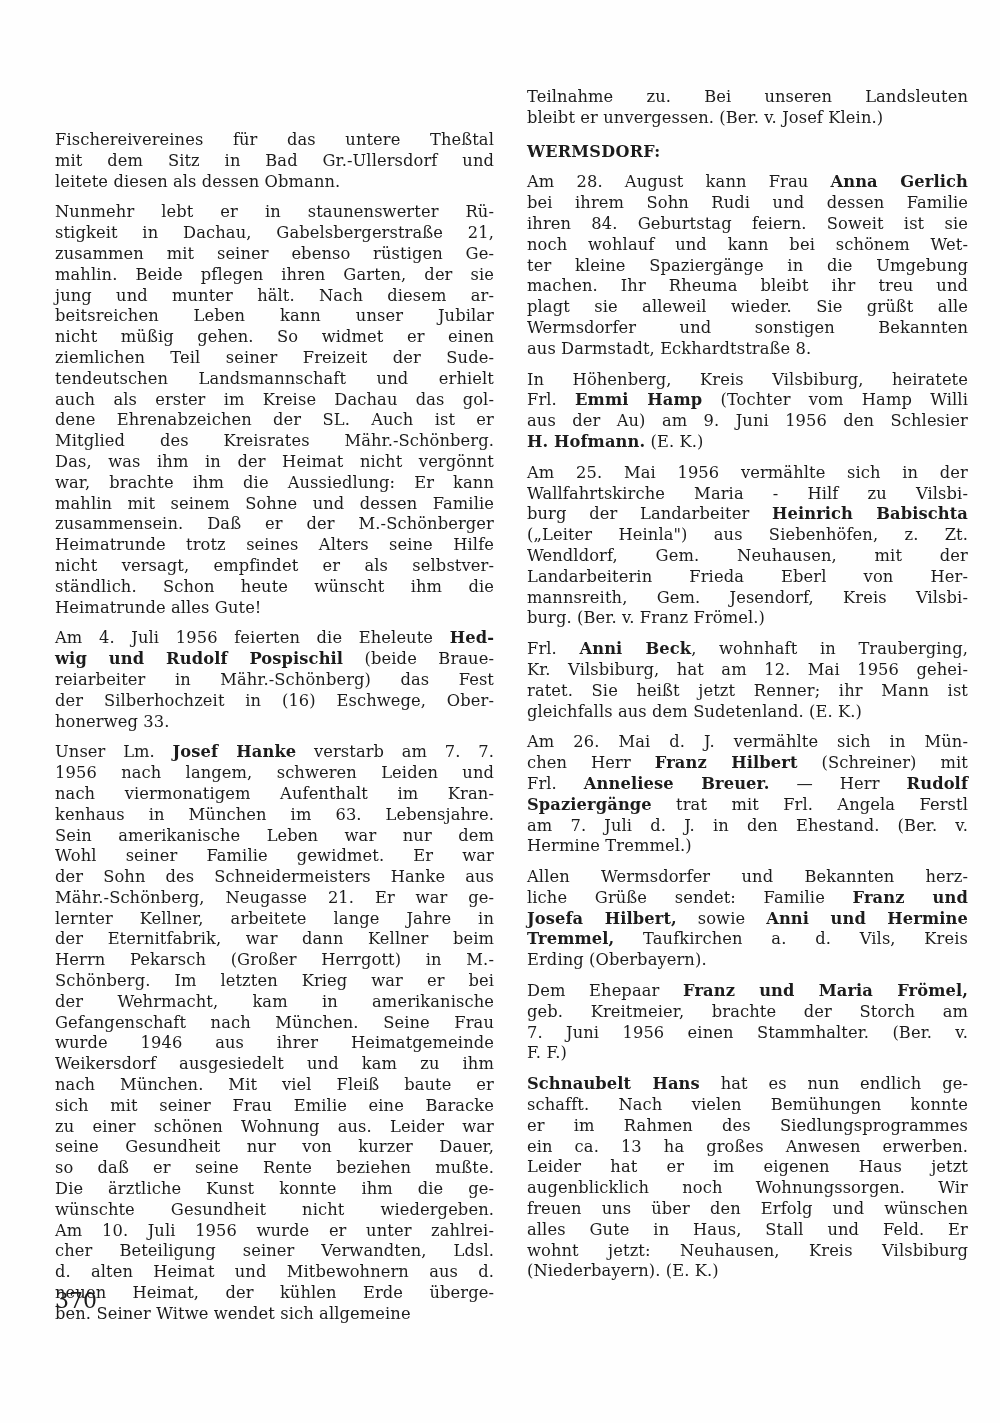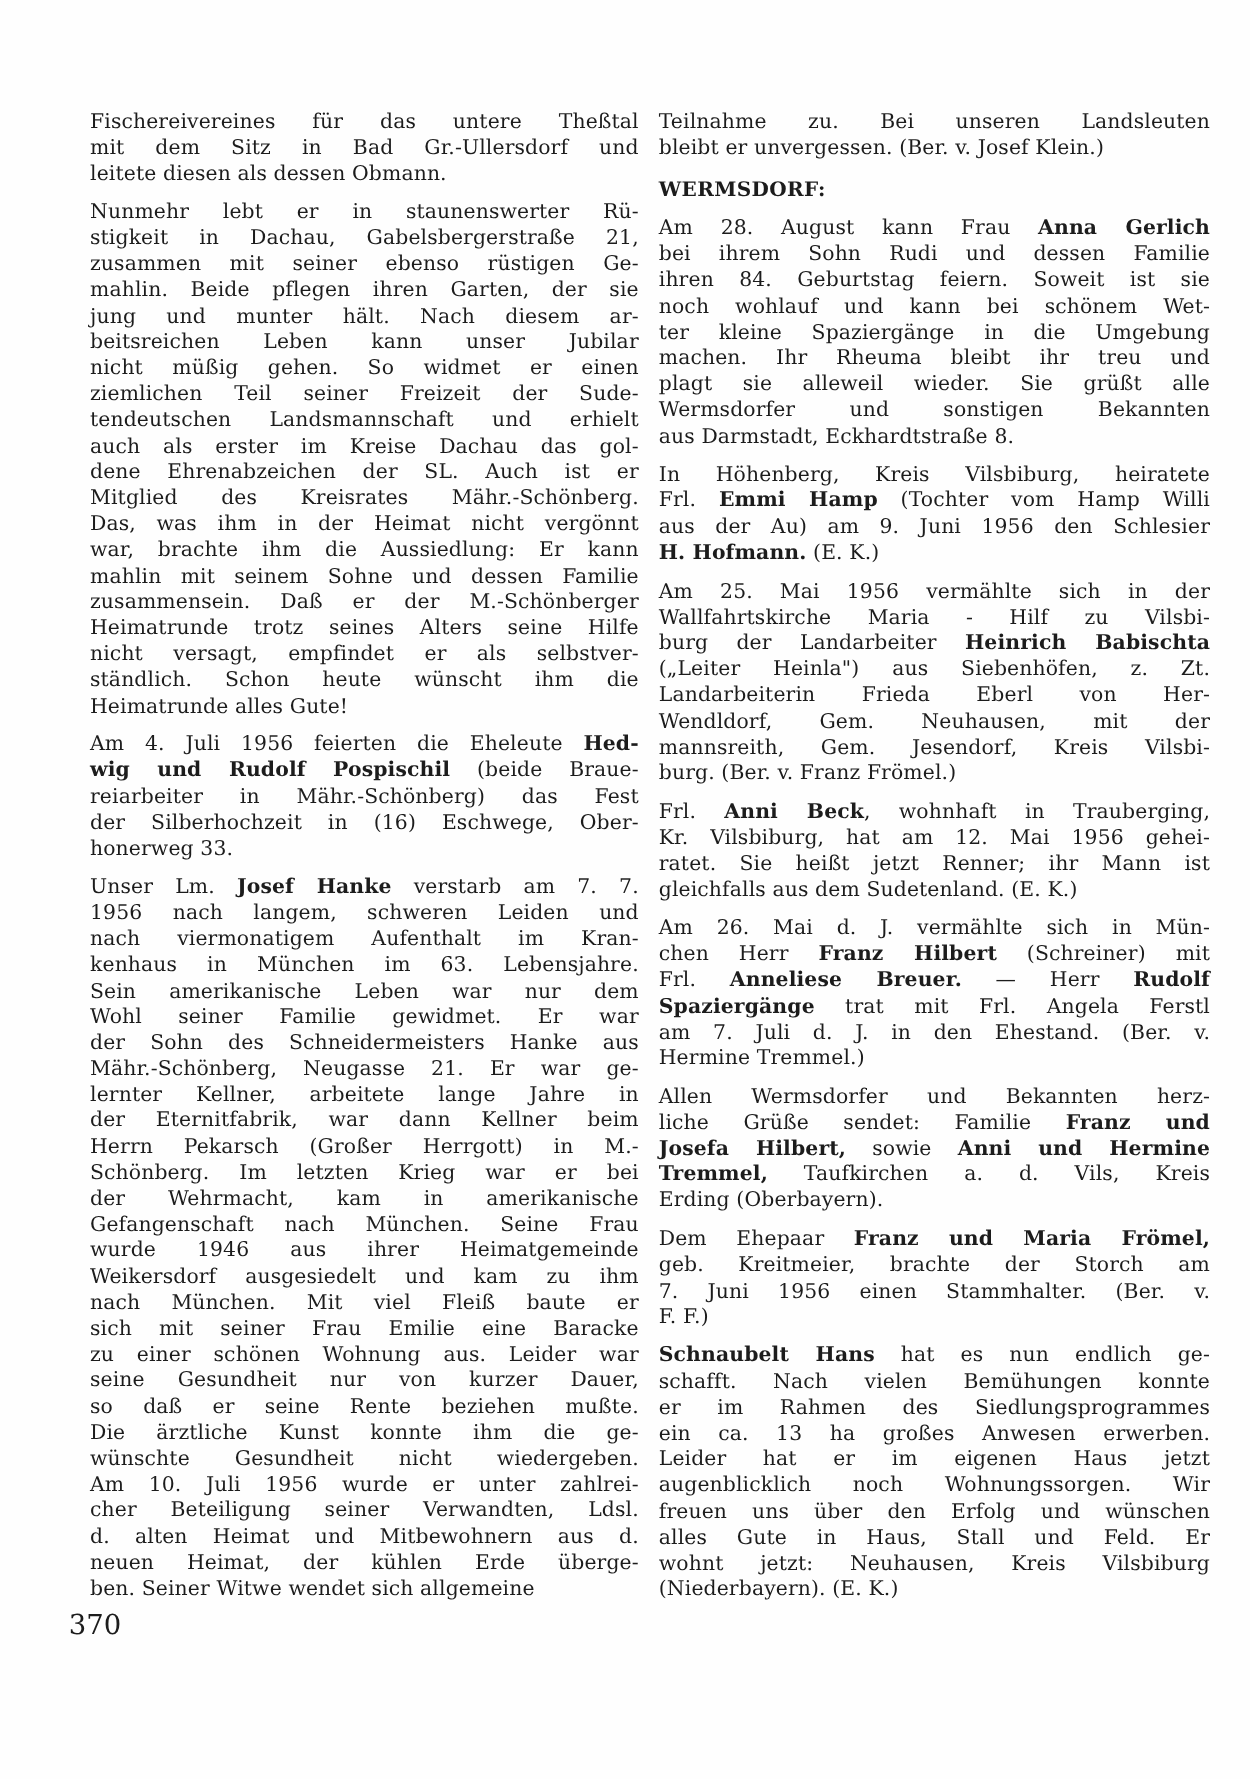--- a/index.html
+++ b/index.html
@@ -1,19 +1,19 @@
 <!DOCTYPE html>
 <html><head>
 <meta charset="utf-8">
 <style>
   html, body { margin:0; padding:0; background:#ffffff; }
   body { width:1000px; height:1423px; position:relative; overflow:hidden; }
   .page { position:absolute; left:0; top:0; width:1000px; height:1423px; background:#fefefe; }
   .col { position:absolute; top:87px; font-family:"DejaVu Serif", "Liberation Serif", serif; font-size:16.3px; color:#1c1c1c; }
-  .col-left { left:72px; width:439px; }
+  .col-left { left:55px; width:439px;margin-top:43px; }
   .col-right { left:527px; width:441px; }
   .para { margin:0 0 10px 0; }
   .line { display:block; height:20.8px; line-height:20.8px; white-space:nowrap; text-align:justify; text-align-last:justify; letter-spacing:0.1px; }
   .line.last { text-align-last:left; }
   .b { font-weight:bold; }
   .heading { font-weight:bold; font-size:16px; letter-spacing:0.3px; margin:13px 0 10px 0; height:20.8px; line-height:20.8px; }
   .pagenum { position:absolute; left:55px; top:1288px; font-family:"DejaVu Serif", "Liberation Serif", serif; font-size:22px; color:#1c1c1c; }
 </style>
 </head>
 <body>
@@ -106,22 +106,22 @@
         <span class="line">In Höhenberg, Kreis Vilsbiburg, heiratete</span>
         <span class="line"><span>Frl. </span><span class="b">Emmi Hamp</span><span> (Tochter vom Hamp Willi</span></span>
         <span class="line">aus der Au) am 9. Juni 1956 den Schlesier</span>
         <span class="line last"><span class="b">H. Hofmann.</span><span> (E. K.)</span></span>
       </div>
       <div class="para">
         <span class="line">Am 25. Mai 1956 vermählte sich in der</span>
         <span class="line">Wallfahrtskirche  Maria - Hilf  zu Vilsbi-</span>
         <span class="line"><span>burg der Landarbeiter </span><span class="b">Heinrich Babischta</span></span>
         <span class="line">(„Leiter Heinla") aus Siebenhöfen, z. Zt.</span>
+        <span class="line">Wendldorf,  Gem.  Neuhausen,  mit der</span>
         <span class="line">Landarbeiterin  Frieda  Eberl  von  Her-</span>
-        <span class="line">Wendldorf,  Gem.  Neuhausen,  mit der</span>
         <span class="line">mannsreith, Gem. Jesendorf, Kreis Vilsbi-</span>
         <span class="line last">burg. (Ber. v. Franz Frömel.)</span>
       </div>
       <div class="para">
         <span class="line"><span>Frl. </span><span class="b">Anni Beck</span><span>, wohnhaft in Trauberging,</span></span>
         <span class="line">Kr. Vilsbiburg, hat am 12. Mai 1956 gehei-</span>
         <span class="line">ratet. Sie heißt jetzt Renner; ihr Mann ist</span>
         <span class="line last">gleichfalls aus dem Sudetenland. (E. K.)</span>
       </div>
       <div class="para">

